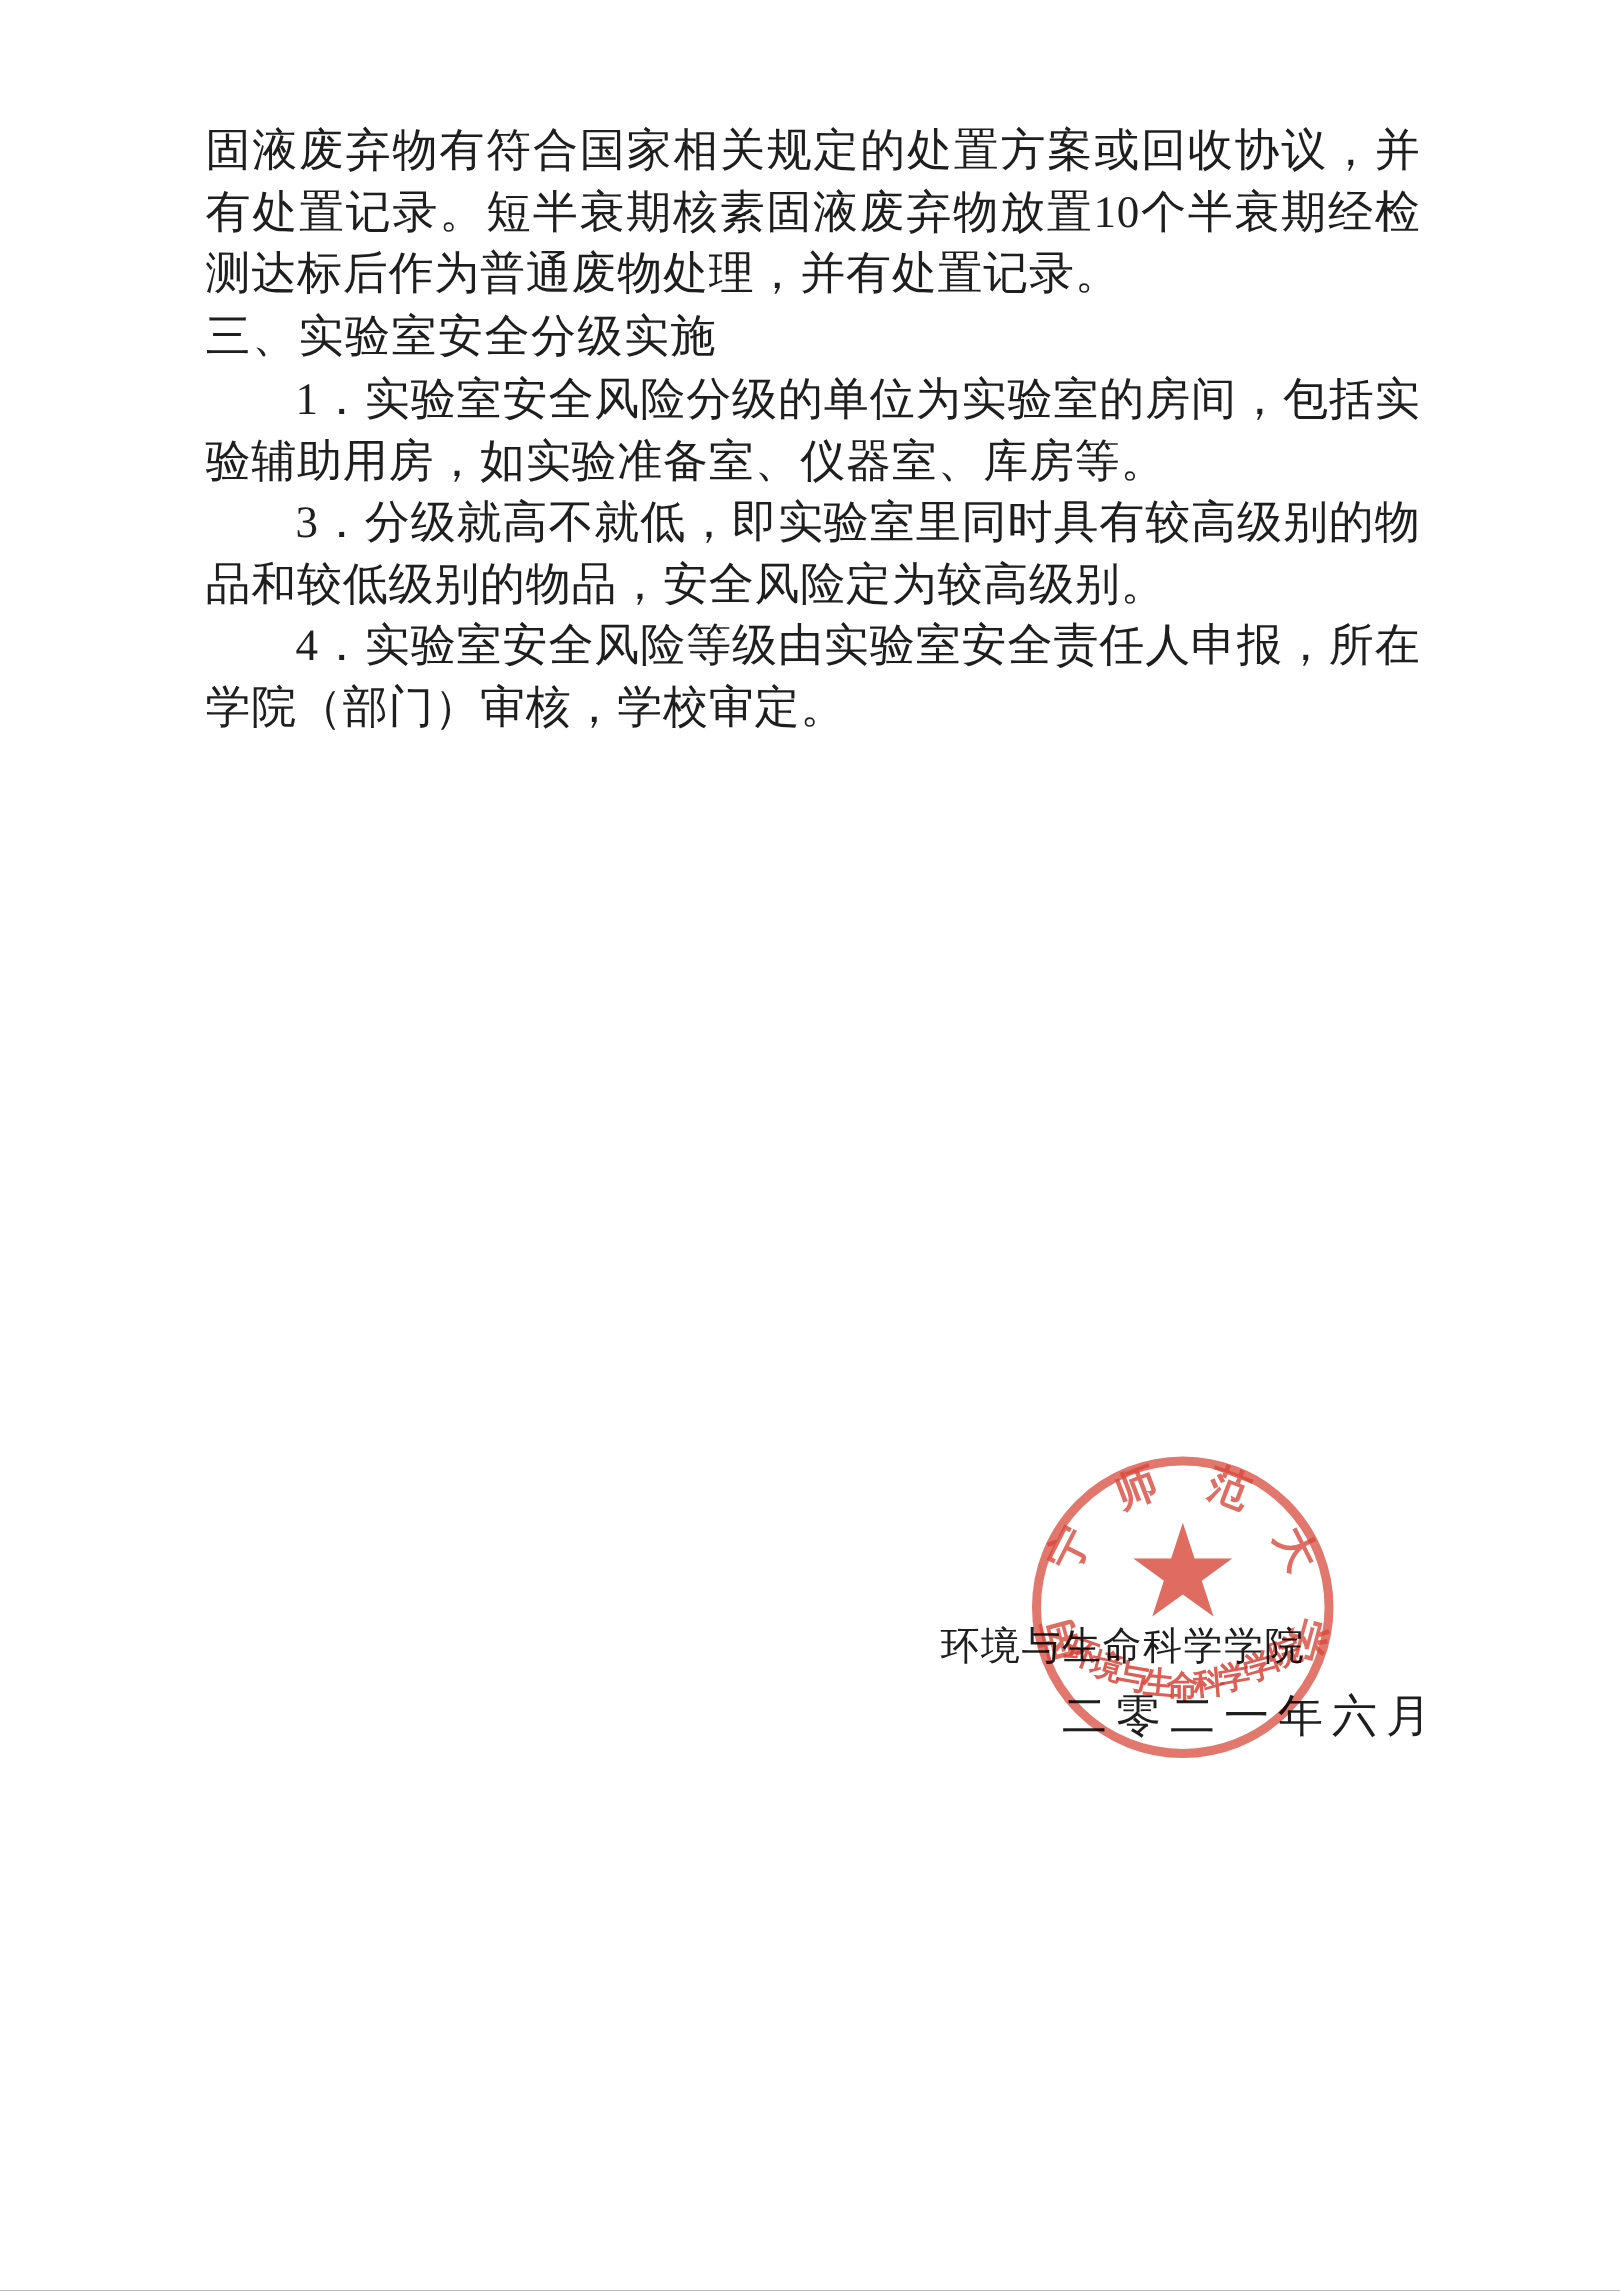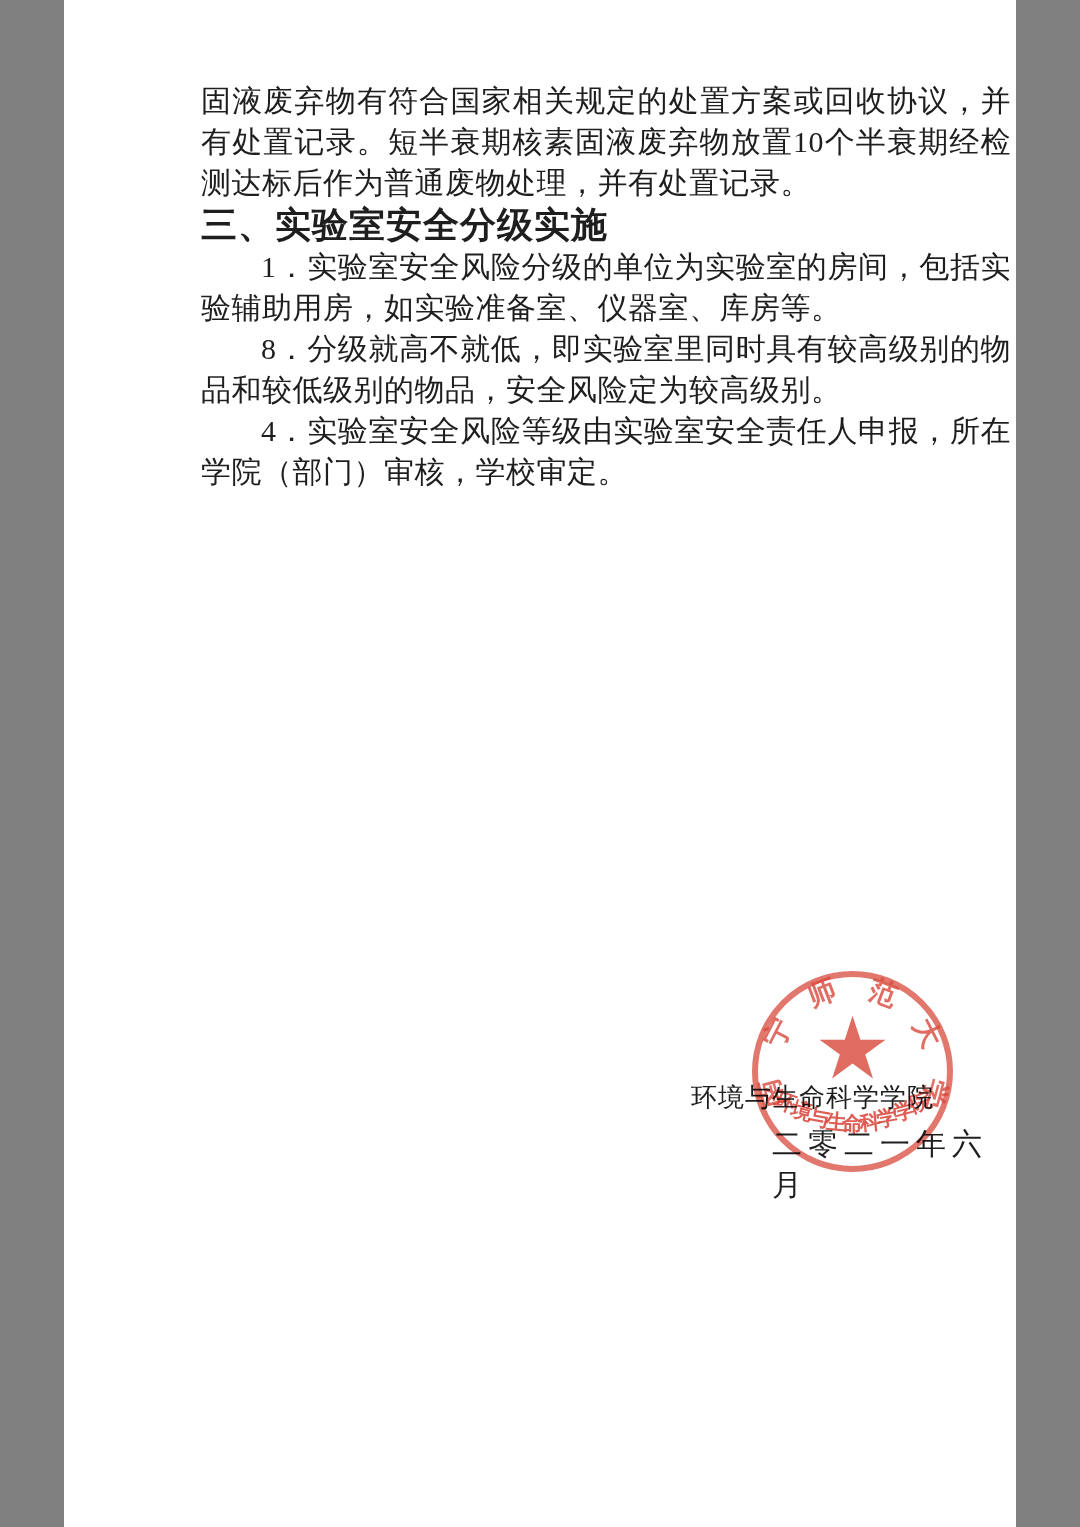--- a/index.html
+++ b/index.html
@@ -1,19 +1,19 @@
 <!DOCTYPE html>
 <html><head>
 <meta charset="utf-8">
 <style>
   * { margin: 0; padding: 0; box-sizing: border-box; }
   html, body { background: #808080; }
   .page {
     position: relative;
-    width: 952px;
+    width: 1080px;
     height: 1527px;
     margin: 0 auto;
     background: #ffffff;
     overflow: hidden;
     font-family: "Liberation Serif", serif;
     color: #1e1e1e;
   }
   .content {
     position: absolute;
     left: 137px;
@@ -24,22 +24,22 @@
     font-size: 30px;
     line-height: 41px;
     text-align: justify;
     text-justify: inter-ideograph;
     word-break: break-all;
     letter-spacing: 0.5px;
   }
   .body-text.item { text-indent: 2em; font-family: Liberation Serif, serif; }
   .heading {
     font-family: "Liberation Sans", sans-serif;
-    font-weight: bold;
-    font-size: 36px;
+    font-weight: normal;
+    font-size: 30px;
     line-height: 43px;
     letter-spacing: 1px;
   }
   
   .signature-org {
     position: absolute;
     left: 627px;
     top: 1080px;
     font-size: 26px;
     letter-spacing: 1px;
@@ -110,21 +110,21 @@
 </head>
 <body>
 
 <div class="page">
 
   <div class="content">
     <p class="body-text">固液废弃物有符合国家相关规定的处置方案或回收协议，并有处置记录。短半衰期核素固液废弃物放置10个半衰期经检测达标后作为普通废物处理，并有处置记录。</p>
     <h2 class="heading">三、实验室安全分级实施</h2>
     <div>
         <p class="body-text item">1．实验室安全风险分级的单位为实验室的房间，包括实验辅助用房，如实验准备室、仪器室、库房等。</p>
-        <p class="body-text item">8．分级就高不就低，即实验室里同时具有较高级别的物品和较低级别的物品，安全风险定为较高级别。</p>
+        <p class="body-text item">3．分级就高不就低，即实验室里同时具有较高级别的物品和较低级别的物品，安全风险定为较高级别。</p>
         <p class="body-text item">4．实验室安全风险等级由实验室安全责任人申报，所在学院（部门）审核，学校审定。</p>
       </div>
   </div>
 
   <div class="signature-org">环境与生命科学学院</div>
   <div class="signature-date">二零二一年六月</div>
 
   <div class="stamp">
     <div class="stamp-ring"></div>
     <div class="stamp-star">★</div>

